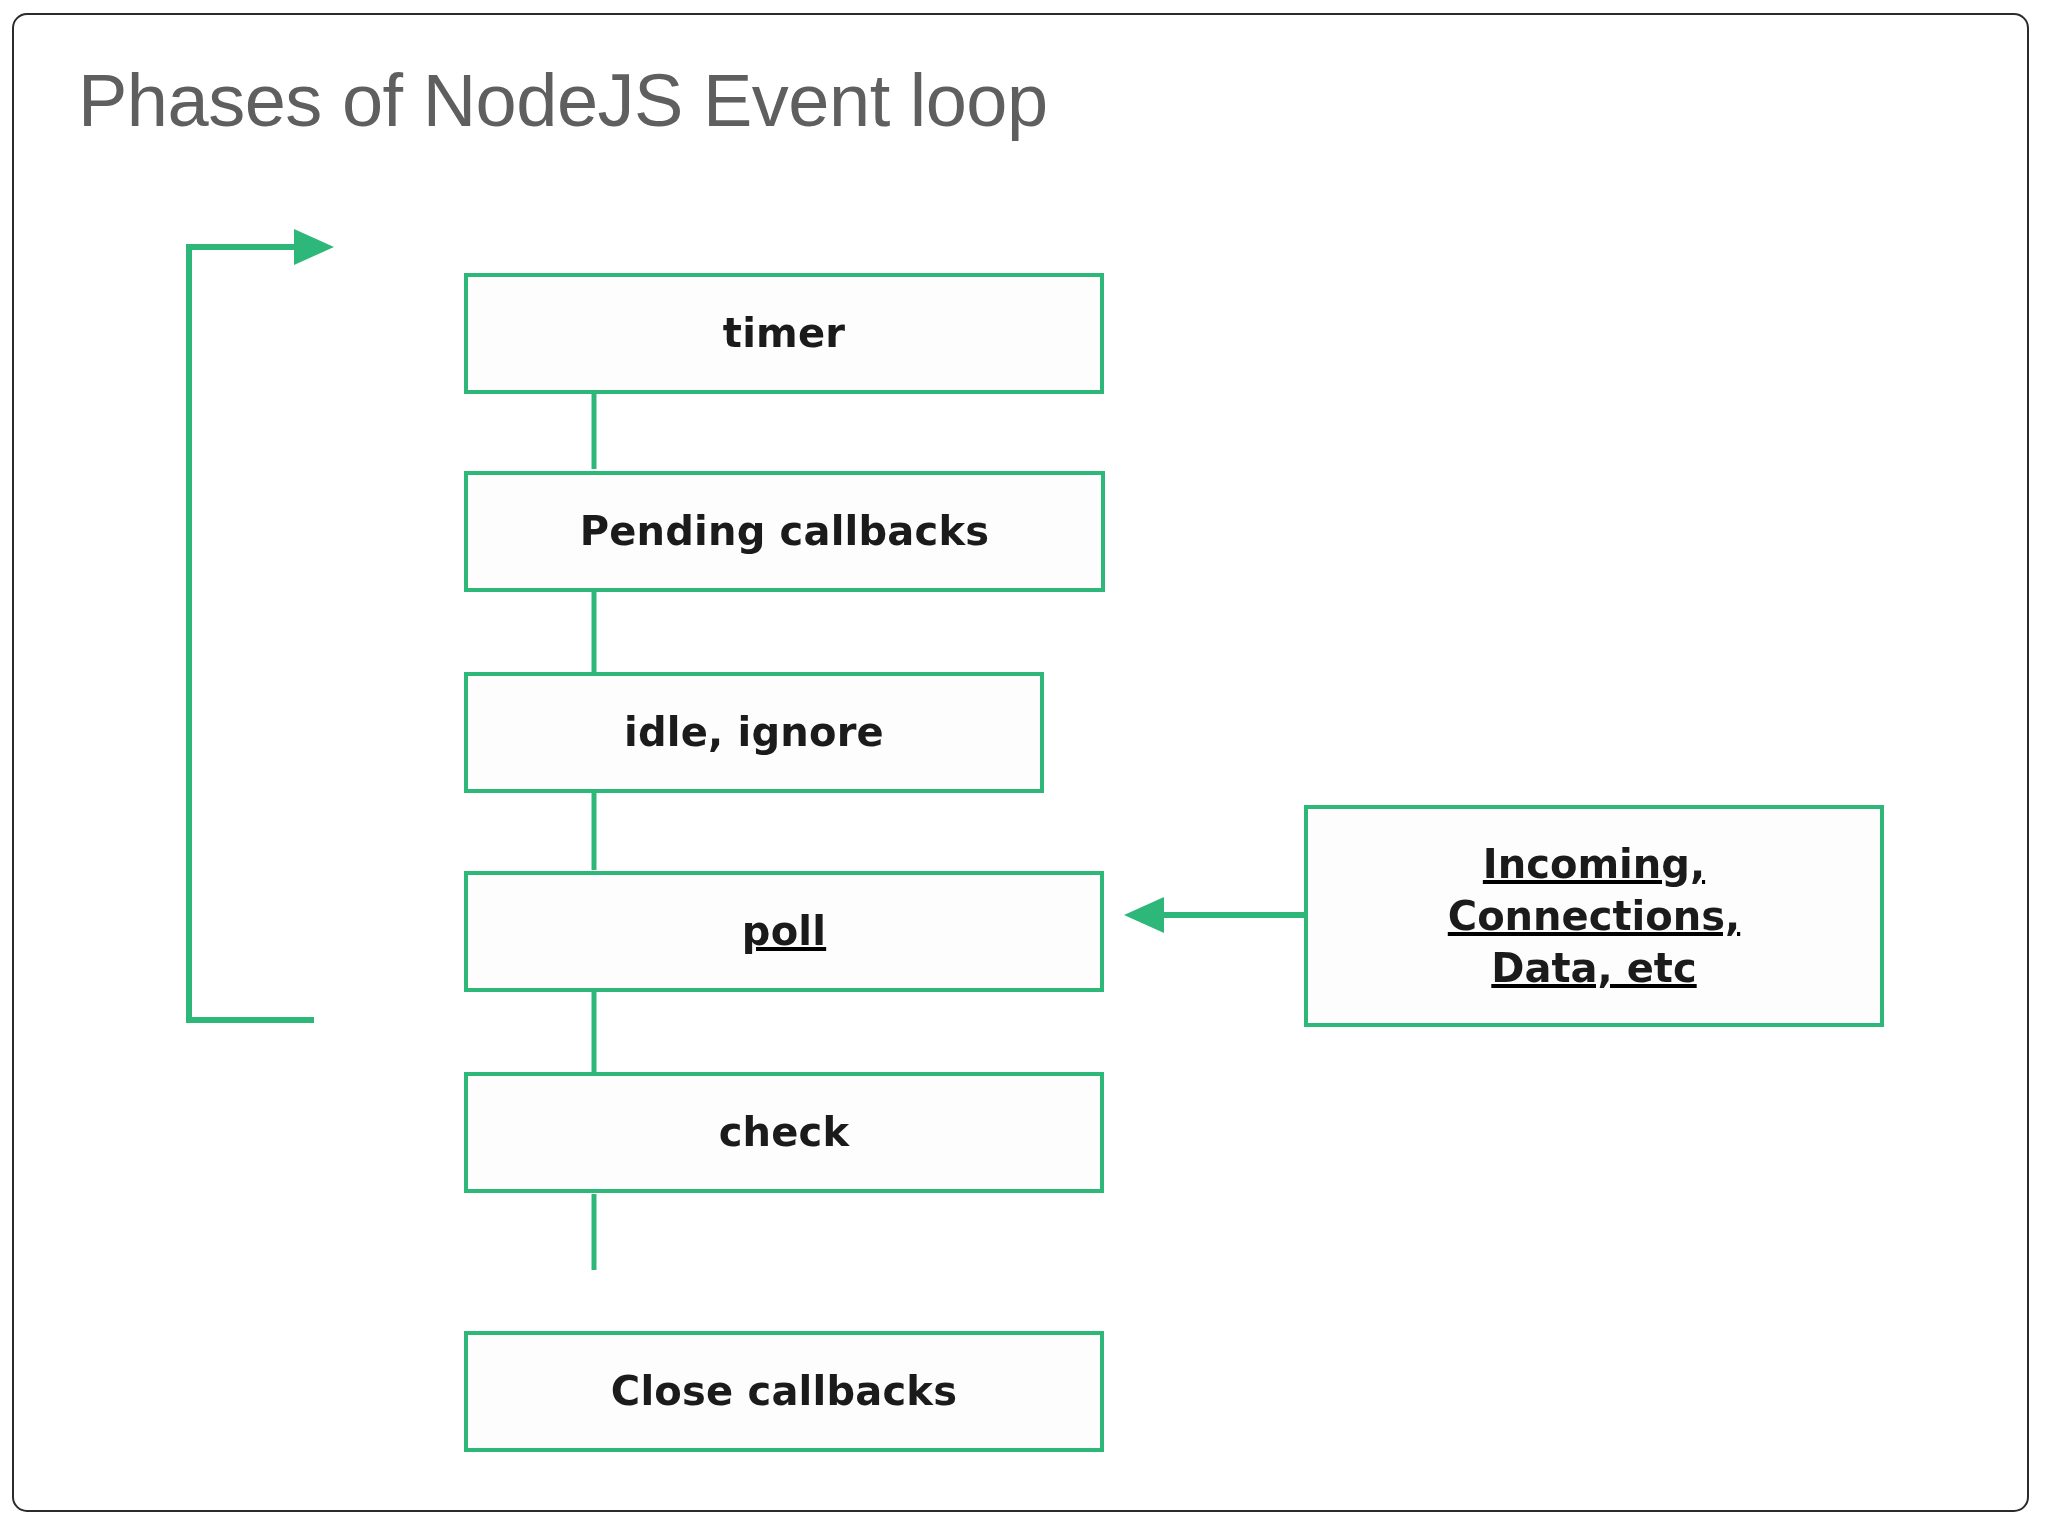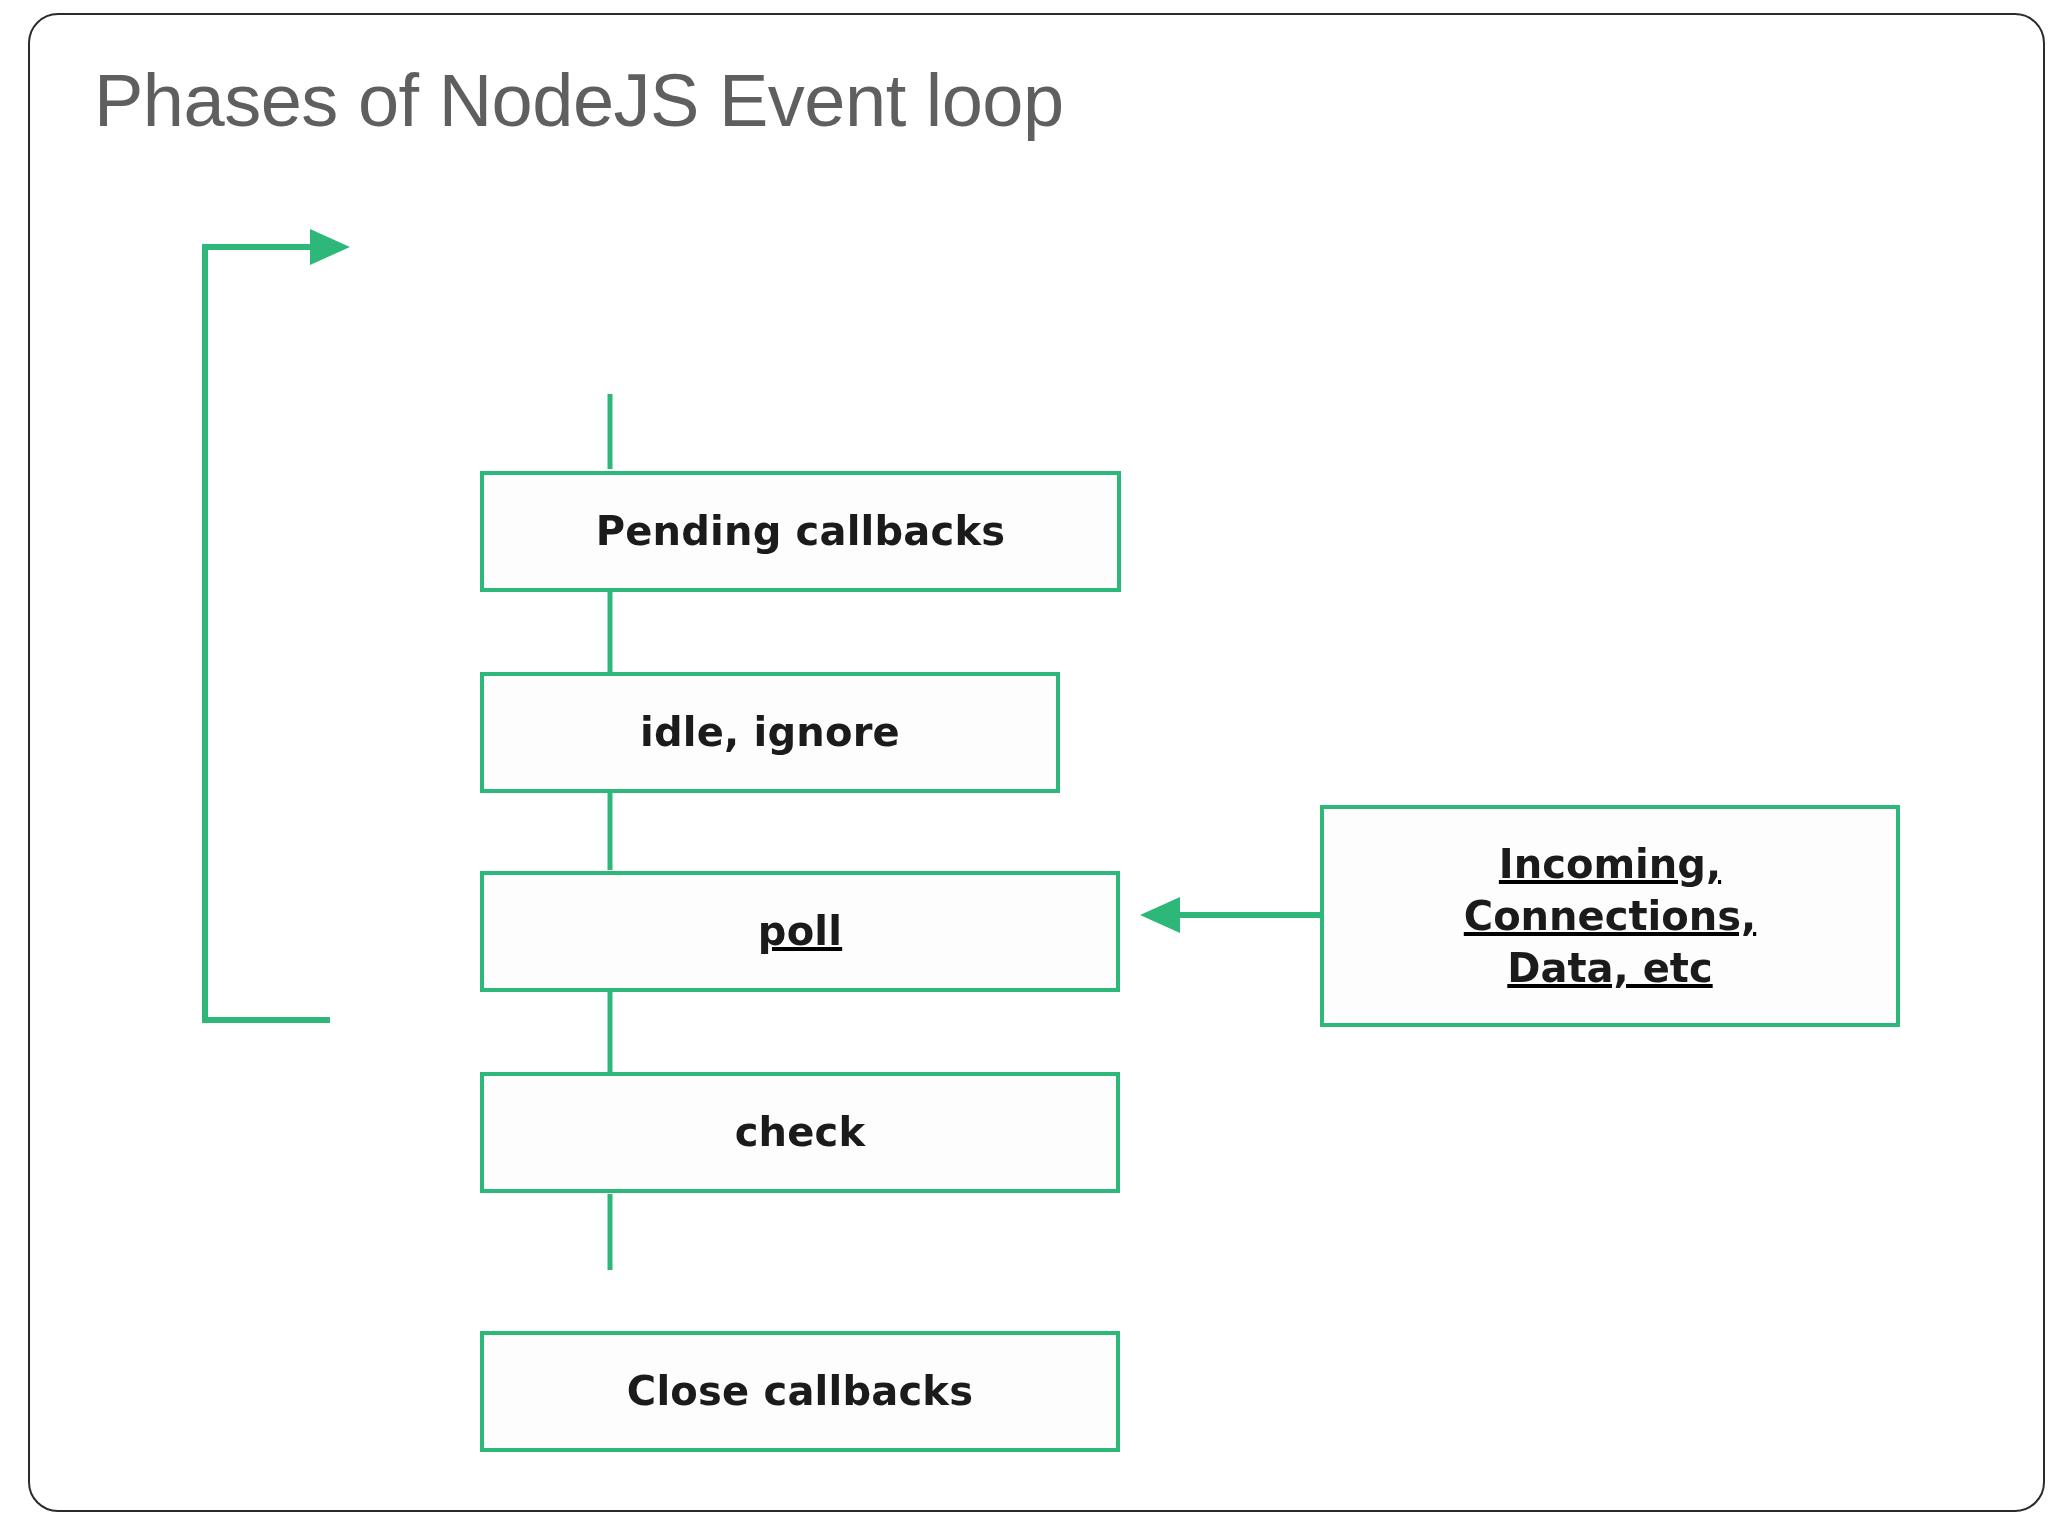--- a/index.html
+++ b/index.html
@@ -16,23 +16,22 @@
   }
 
   #slide {
     position: absolute;
     left: 12px;
     top: 13px;
     width: 2017px;
     height: 1499px;
     box-sizing: border-box;
     border: 2px solid #2b2b2b;
-    border-radius: 30px;
+    border-radius: 15px;
     background: #ffffff;
-    margin-left: 16px;
   }
 
   #slide-title {
     position: absolute;
     left: 64px;
     top: 46px;
     font-size: 74px;
     line-height: 1.08;
     font-weight: 400;
     color: #5f5f5f;
@@ -116,20 +115,23 @@
       <line x1="580" y1="977" x2="580" y2="1057" stroke="#2db87a" stroke-width="5"></line>
       <line x1="580" y1="1179" x2="580" y2="1255" stroke="#2db87a" stroke-width="5"></line>
 
       <path d="M 300 1005 L 175 1005 L 175 232 L 280 232" fill="none" stroke="#2db87a" stroke-width="6" stroke-linejoin="miter"></path>
       <polygon points="280,214 320,232 280,250" fill="#2db87a"></polygon>
 
       <line x1="1290" y1="900" x2="1128" y2="900" stroke="#2db87a" stroke-width="6"></line>
       <polygon points="1110,900 1150,882 1150,918" fill="#2db87a"></polygon>
     </svg>
 
+    <div class="node-box" style="left:450px; top:258px; width:640px; height:121px;">
+      <span class="node-label">timer</span>
+    </div>
 
     <div class="node-box" style="left:450px; top:456px; width:641px; height:121px;">
       <span class="node-label">Pending callbacks</span>
     </div>
 
     <div class="node-box" style="left:450px; top:657px; width:580px; height:121px;">
       <span class="node-label">idle, ignore</span>
     </div>
 
     <div class="node-box" style="left:450px; top:856px; width:640px; height:121px;text-decoration:underline;">

